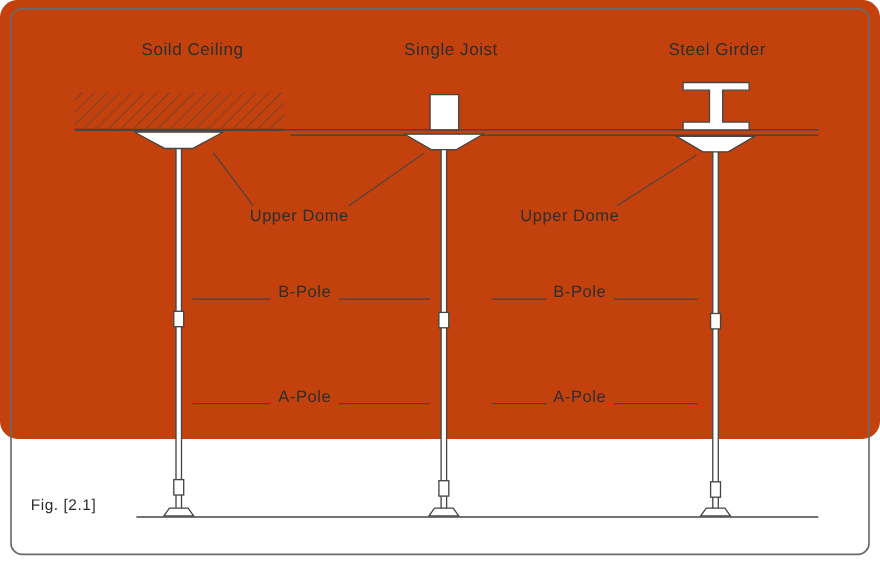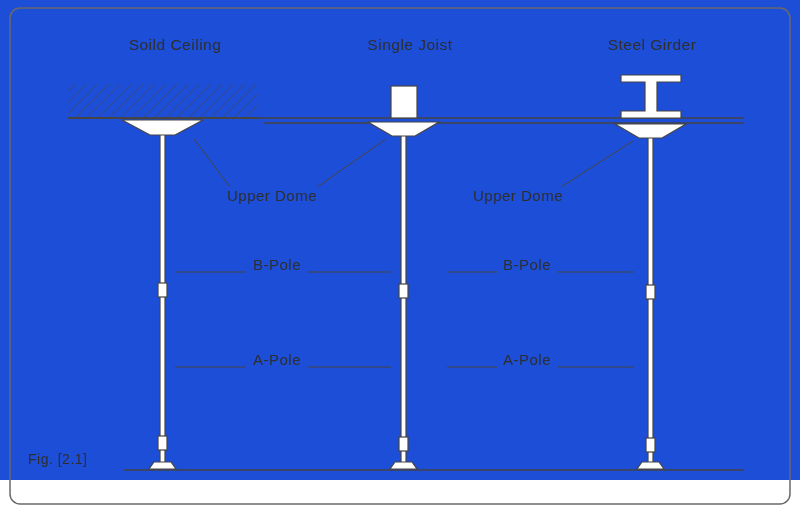--- a/index.html
+++ b/index.html
@@ -7,22 +7,23 @@
     padding: 0;
     background: #ffffff;
     width: 800px;
     height: 513px;
     overflow: hidden;
     font-family: "Liberation Sans", sans-serif;
   }
   .canvas {
     position: relative;
     width: 800px;
-    height: 480px;
-    background: #1d4ed8;
+    height: 399px;
+    background: #c2410c;
+    border-radius: 16px;
   }
   svg { display: block; }
   svg text {
     font-family: "Liberation Sans", sans-serif;
     fill: #2e2e2e;
     letter-spacing: 0.5px;
   }
   .title-text   { font-size: 15.5px; }
   .label-text   { font-size: 15px; }
   .caption-text { font-size: 14px; }

